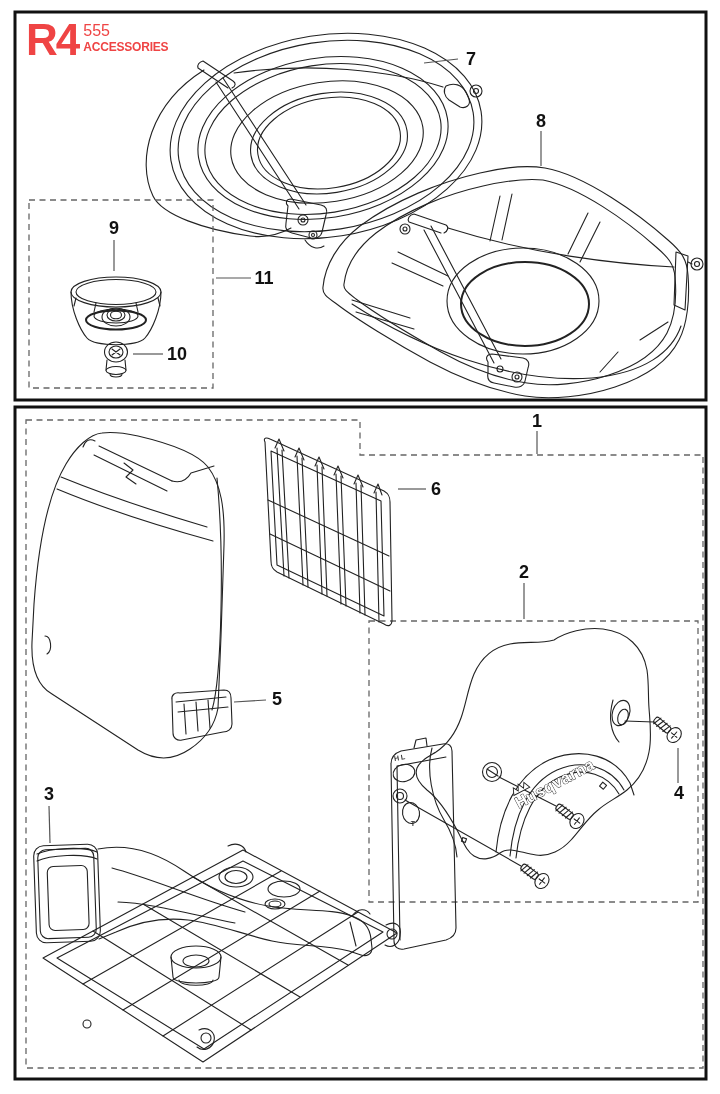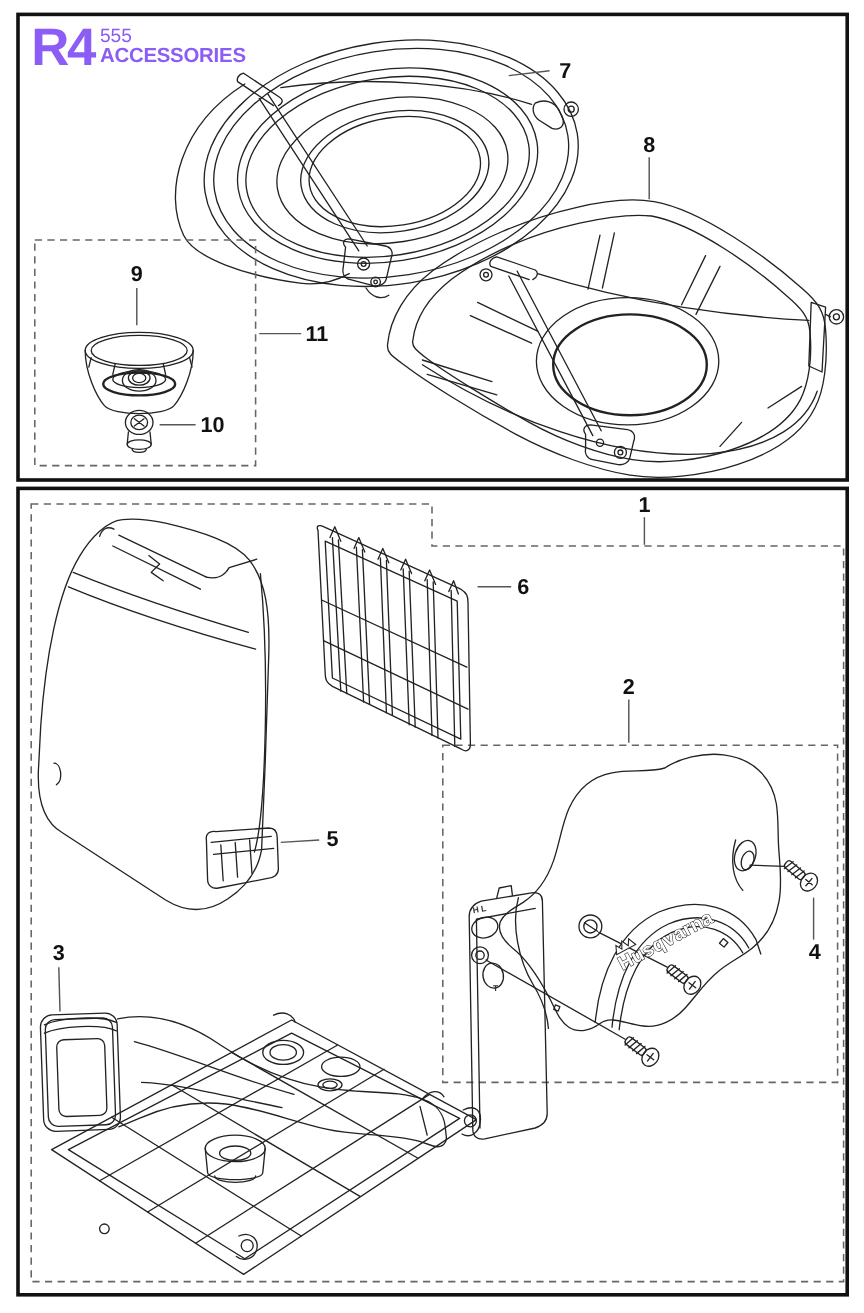--- a/index.html
+++ b/index.html
@@ -10,25 +10,25 @@
   .thick{stroke-width:2;}
   .border{stroke:#111;fill:none;stroke-width:3;}
   .dashed{stroke:#666;fill:none;stroke-width:1.3;stroke-dasharray:6 4.5;}
   .leader{stroke:#555;fill:none;stroke-width:1.2;}
   .plabel{font-family:"Liberation Sans",sans-serif;font-size:18px;font-weight:700;fill:#111;
           text-anchor:middle;}
   .tiny{font-family:"Liberation Sans",sans-serif;font-size:7px;font-weight:700;fill:#333;
         text-anchor:middle;}
   .brand{font-family:"Liberation Sans",sans-serif;font-size:16px;font-weight:800;
          letter-spacing:.5px;fill:#fff;stroke:#222;stroke-width:.9;paint-order:stroke;}
-  #hdr{position:absolute;left:26px;top:20px;display:flex;align-items:flex-start;color:#8b5cf6;}
+  #hdr{position:absolute;left:26px;top:20px;display:flex;align-items:flex-start;color:#ef4444;}
   #hdr .model{font-size:44px;font-weight:700;line-height:40px;letter-spacing:-2px;}
   #hdr .sub{margin-left:5px;margin-top:3px;display:flex;flex-direction:column;}
   #hdr .variant{font-size:16px;font-weight:400;line-height:16px;}
-  #hdr .title{font-size:17px;font-weight:700;line-height:16px;letter-spacing:-0.2px;text-align:right;}
+  #hdr .title{font-size:12px;font-weight:700;line-height:16px;letter-spacing:-0.2px;text-align:right;}
 </style>
 </head>
 <body>
 
 <div id="page">
 
   <div id="hdr">
     <span class="model">R4</span>
     <span class="sub">
       <span class="variant">555</span>

